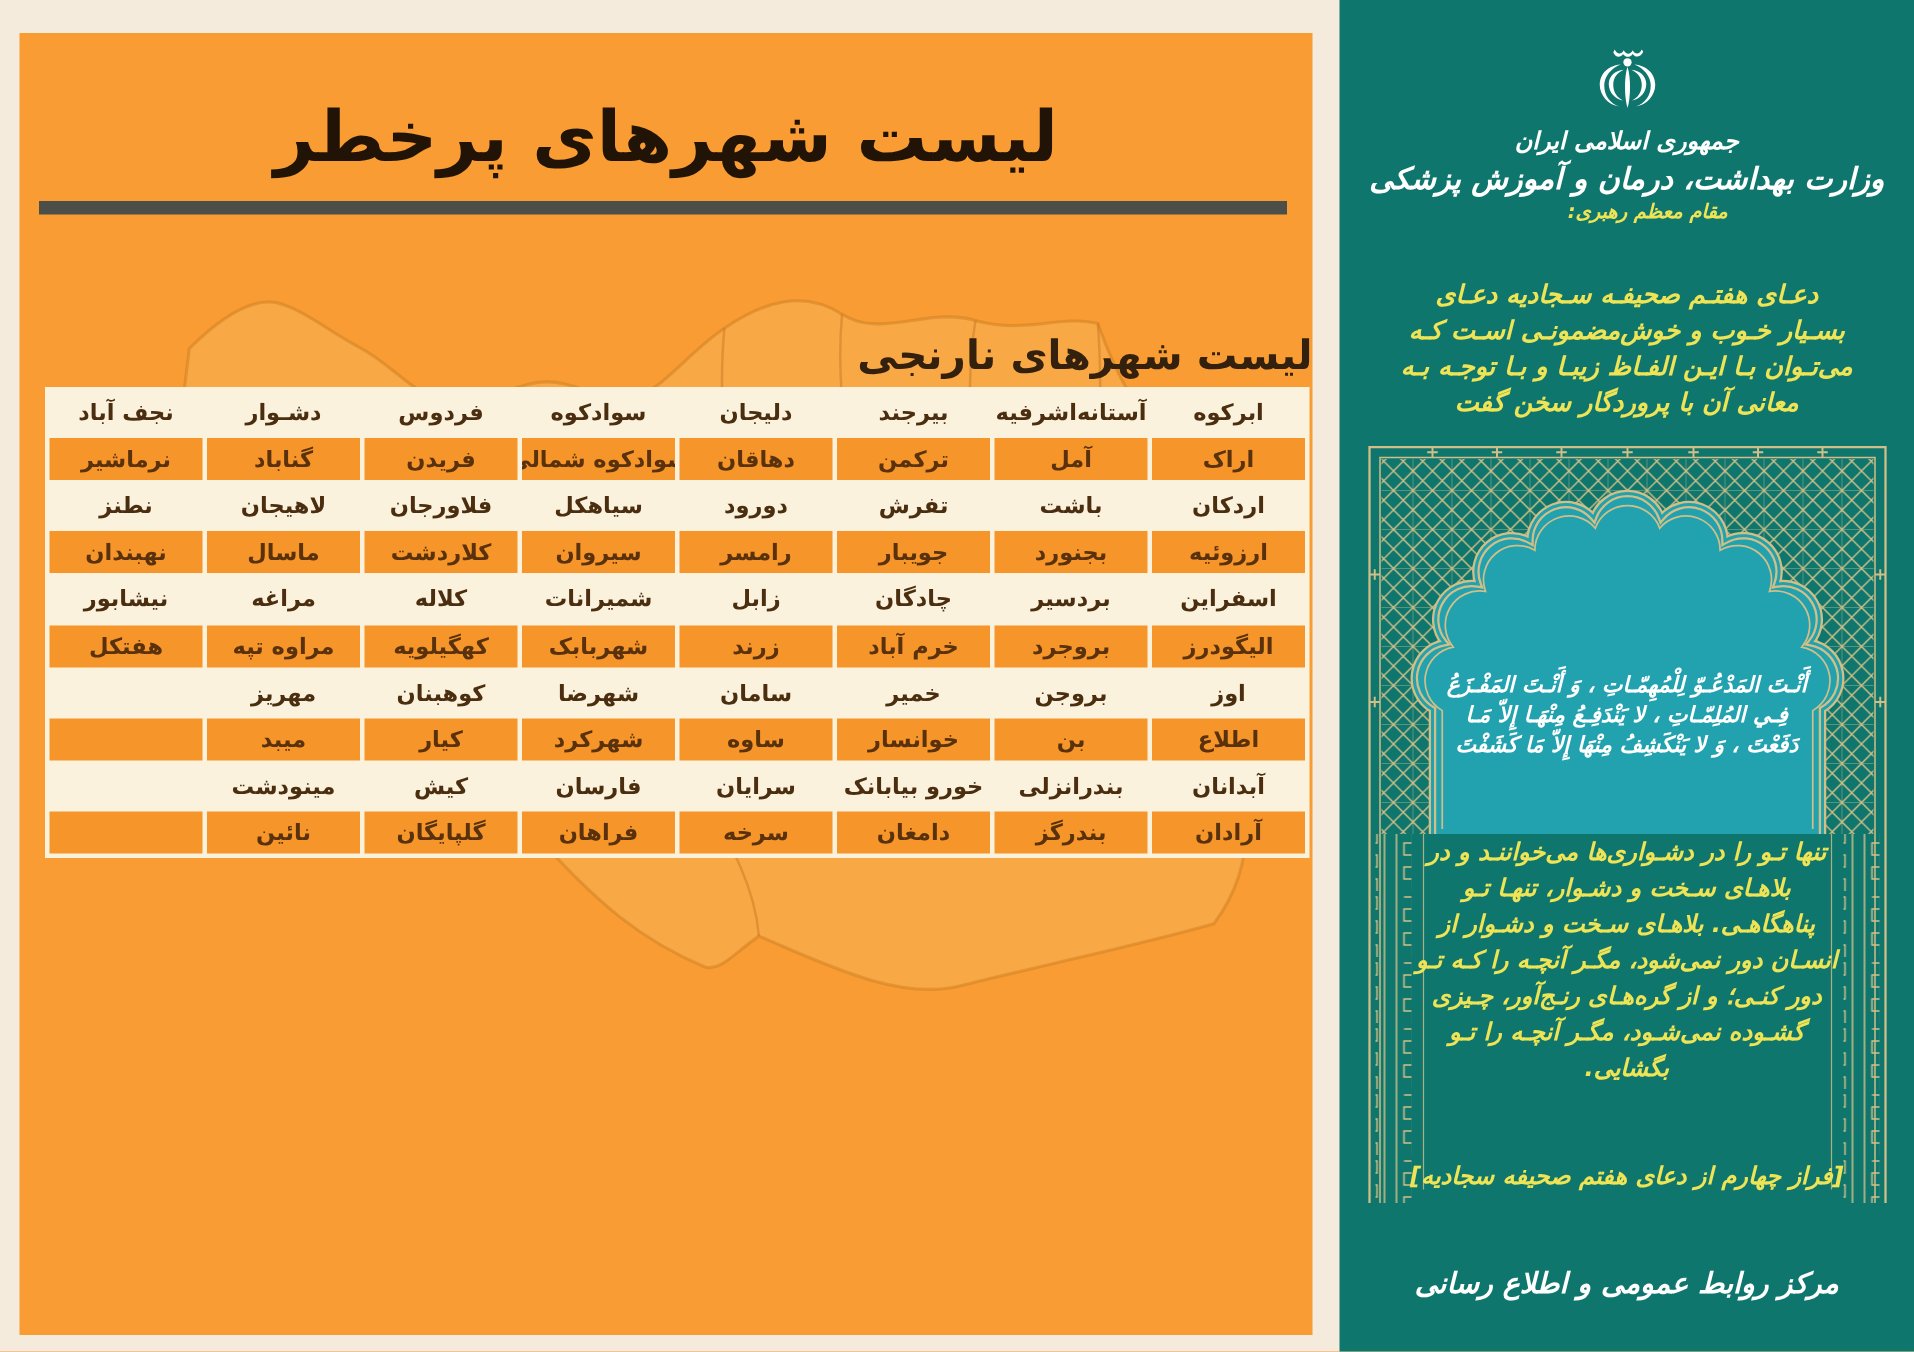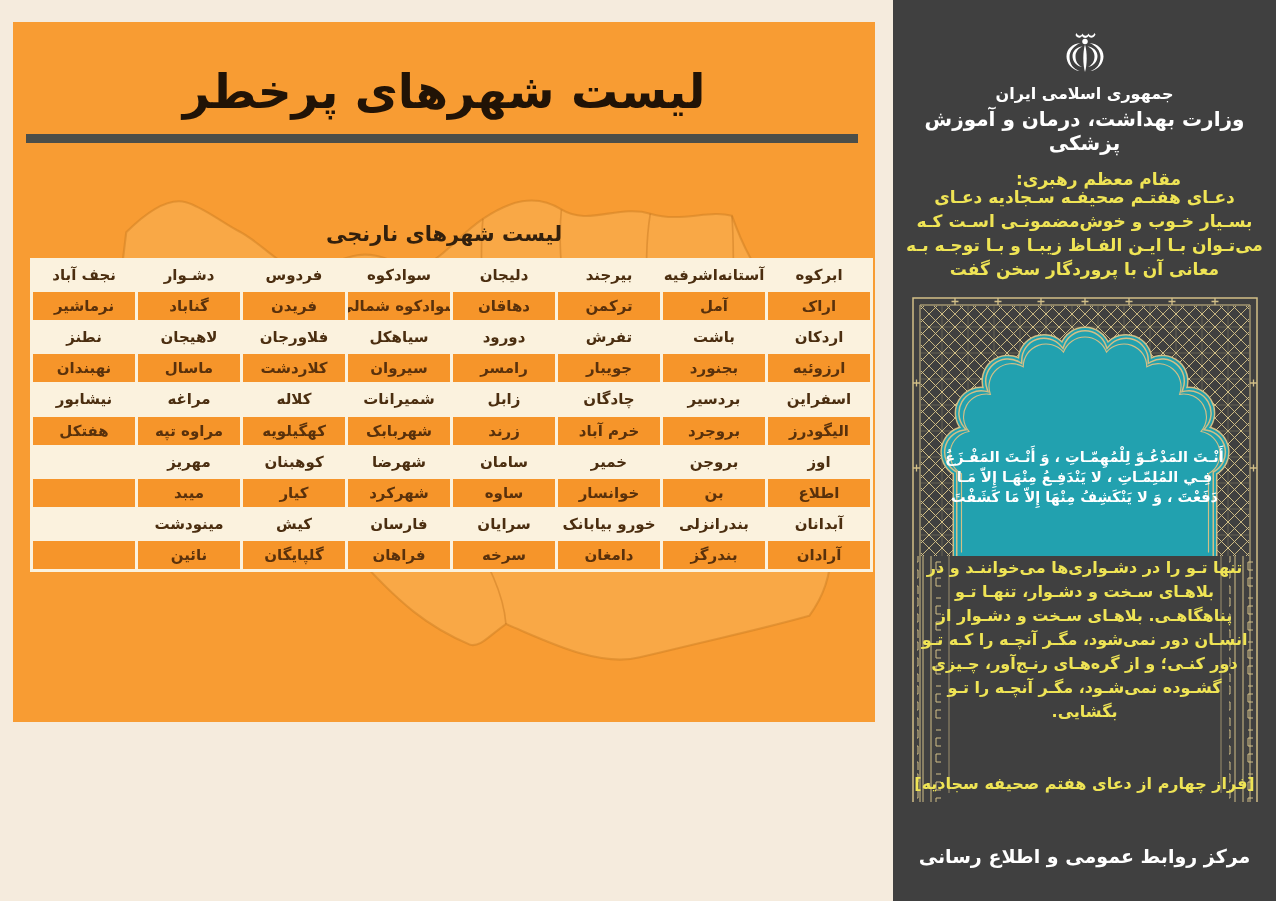--- a/index.html
+++ b/index.html
@@ -5,60 +5,60 @@
   * { margin:0; padding:0; box-sizing:border-box; }
   html,body { width:1276px; height:901px; }
   body {
     position:relative;
     background:#F5EBDD;
     font-family:"DejaVu Sans", sans-serif;
     overflow:hidden;
   }
   
   .orange-panel{
-    position:absolute; left:13px; top:22px; width:862px; height:700px;
+    position:absolute; left:13px; top:22px; width:862px; height:868px;
     background:#F89C33; overflow:hidden;
   }
   .iran-map{ position:absolute; left:40px; top:148px; width:795px; height:665px; z-index:0; }
   .poster-title{
     position:absolute; left:0; right:0; top:42px; z-index:2;
     text-align:center; font-size:47px; font-weight:bold; color:#211306;
     letter-spacing:-1px;
   }
   .divider{
     position:absolute; left:13px; top:112px; width:832px; height:9px;
     background:#4C4E49; z-index:2;
   }
   .subtitle{
     position:absolute; left:0; right:0; top:200px; z-index:2;
-    text-align:center; font-size:21px; font-weight:bold; color:#33200d;
+    text-align:right; font-size:27px; font-weight:bold; color:#33200d;
   }
   .city-table{
     position:absolute; left:17px; top:236px; width:843px; height:314px; z-index:2;
     background:#FBF2DE; padding:3px;
     display:grid; grid-template-columns:repeat(8,1fr); grid-template-rows:repeat(10,1fr);
     gap:3px; direction:rtl;
   }
   .cell{
     display:flex; align-items:center; justify-content:center;
     font-size:15px; font-weight:bold; color:#4b2e10; white-space:nowrap;
     overflow:hidden;
   }
   .cell.cream{ background:#FBF2DE; }
   .cell.orangerow{ background:#F6952A; color:#59310c; }
   
   .teal-panel{
     position:absolute; left:893px; top:0; width:383px; height:901px;
-    background:#404040; overflow:hidden;
+    background:#0f766e; overflow:hidden;font-style:italic;
   }
   .teal-panel .center-abs{ position:absolute; left:0; right:0; text-align:center; z-index:2; }
   .emblem{ position:absolute; left:50%; transform:translateX(-50%); top:27px; width:44px; height:54px; z-index:2; }
   .country{ top:84px; color:#ffffff; font-size:16px; font-weight:bold; }
   .ministry{ top:107px; color:#ffffff; font-size:20px; font-weight:bold; }
-  .quote-label{ top:169px; color:#EFE455; font-size:17px; font-weight:bold;padding-left:28px; }
+  .quote-label{ top:134px; color:#EFE455; font-size:13px; font-weight:bold;padding-left:28px; }
   .quote{ top:185px; color:#EFE455; font-size:17px; font-weight:bold; line-height:24px; }
   .arch-frame{ position:absolute; left:10px; top:288px; width:364px; height:522px; z-index:1; }
   .arabic{ top:447px; color:#ffffff; font-size:14.5px; font-weight:bold; line-height:20px; }
   .translation{ top:556px; color:#EFE455; font-size:16px; font-weight:bold; line-height:24px; }
   .attribution{ top:774px; color:#EFE455; font-size:16px; font-weight:bold; }
   .footer-credit{ top:845px; color:#ffffff; font-size:19px; font-weight:bold; }
 </style>
 </head>
 <body>
 

